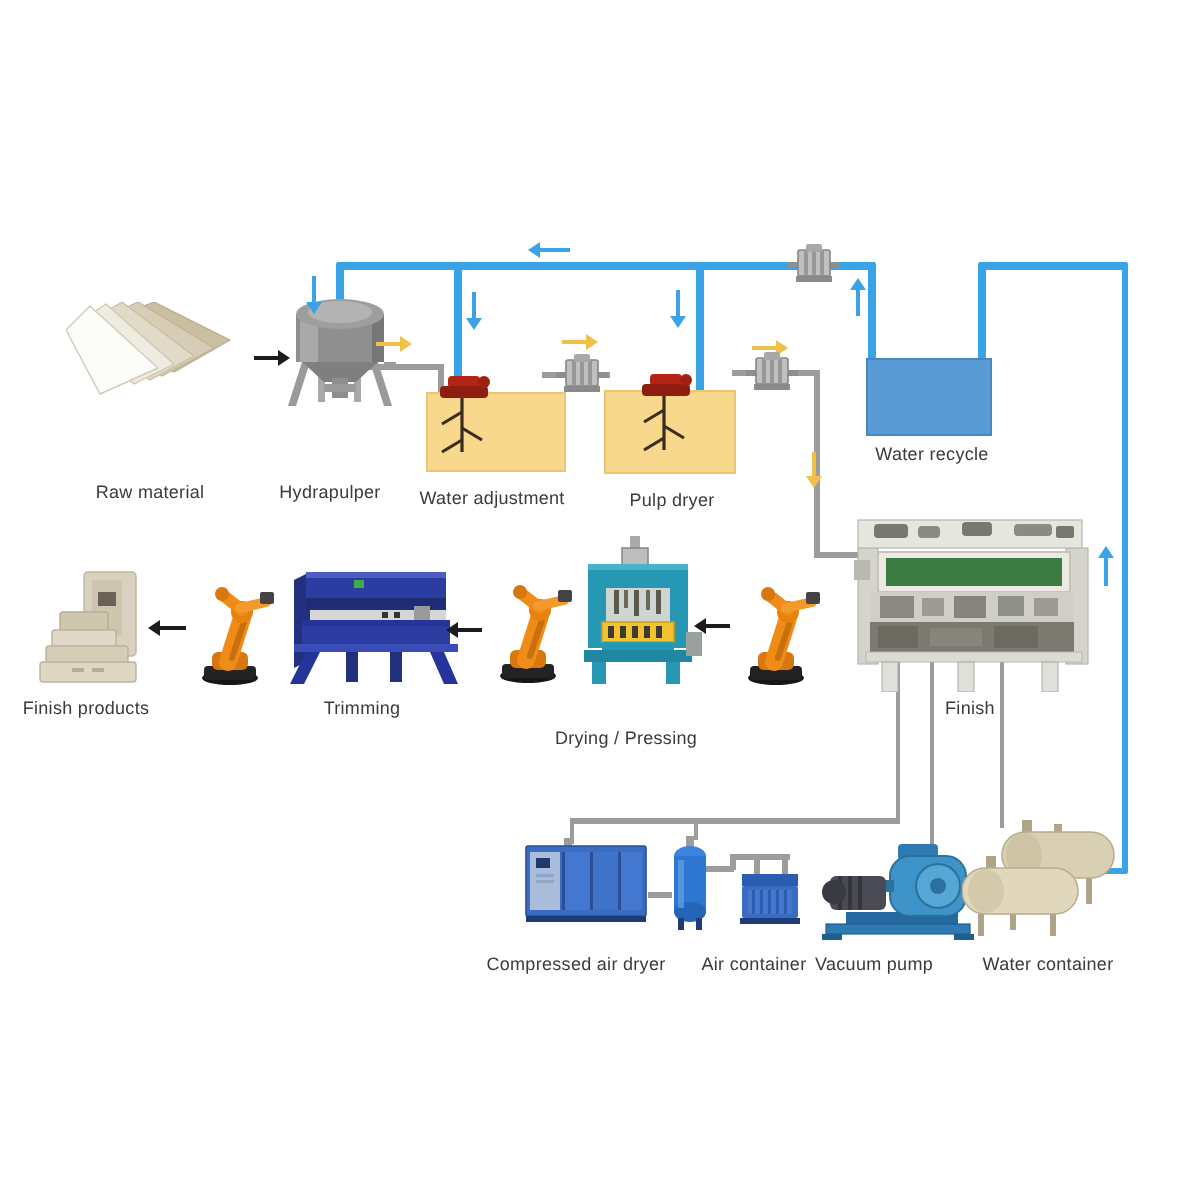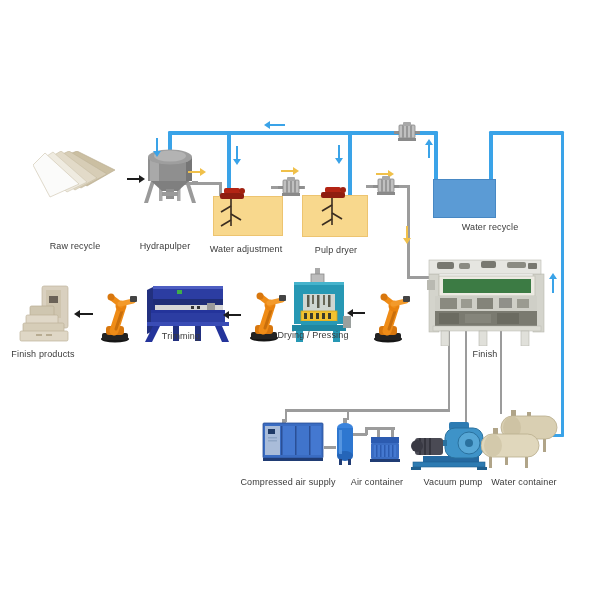--- a/index.html
+++ b/index.html
@@ -342,27 +342,27 @@
     <rect x="20" y="7" width="56" height="23" rx="11.5" fill="#d9cfb2" stroke="#b9ad8d" stroke-width="0.8"></rect>
     <ellipse cx="31" cy="18.5" rx="9" ry="11" fill="#cec3a4"></ellipse>
     <rect x="12" y="19" width="5" height="7" fill="#b0a488"></rect>
     <rect x="8" y="48" width="3" height="11" fill="#b0a488"></rect>
       <rect x="44" y="48" width="3" height="11" fill="#b0a488"></rect>
       <rect x="24" y="48" width="3" height="8" fill="#b0a488"></rect>
     <rect x="0" y="25" width="58" height="23" rx="11.5" fill="#e0d7bc" stroke="#b9ad8d" stroke-width="0.8"></rect>
     <ellipse cx="12" cy="36.5" rx="9" ry="11" fill="#d3c9ab"></ellipse>
   </svg>
 
-  <div class="label" style="left:75px;top:241px">Raw recycle</div>
+  <div class="label" style="left:75px;top:241px">Raw material</div>
   <div class="label" style="left:165px;top:241px">Hydrapulper</div>
   <div class="label" style="left:246px;top:244px">Water adjustment</div>
   <div class="label" style="left:336px;top:245px">Pulp dryer</div>
-  <div class="label" style="left:490px;top:222px">Water recycle</div>
+  <div class="label" style="left:466px;top:222px">Water recycle</div>
   <div class="label" style="left:43px;top:349px">Finish products</div>
-  <div class="label" style="left:181px;top:331px">Trimming</div>
-  <div class="label" style="left:313px;top:330px">Drying / Pressing</div>
+  <div class="label" style="left:181px;top:349px">Trimming</div>
+  <div class="label" style="left:313px;top:364px">Drying / Pressing</div>
   <div class="label" style="left:485px;top:349px">Finish</div>
-  <div class="label" style="left:288px;top:477px">Compressed air supply</div>
+  <div class="label" style="left:288px;top:477px">Compressed air dryer</div>
   <div class="label" style="left:377px;top:477px">Air container</div>
-  <div class="label" style="left:453px;top:477px">Vacuum pump</div>
+  <div class="label" style="left:437px;top:477px">Vacuum pump</div>
   <div class="label" style="left:524px;top:477px">Water container</div>
 
 </div>
 
 </body></html>

